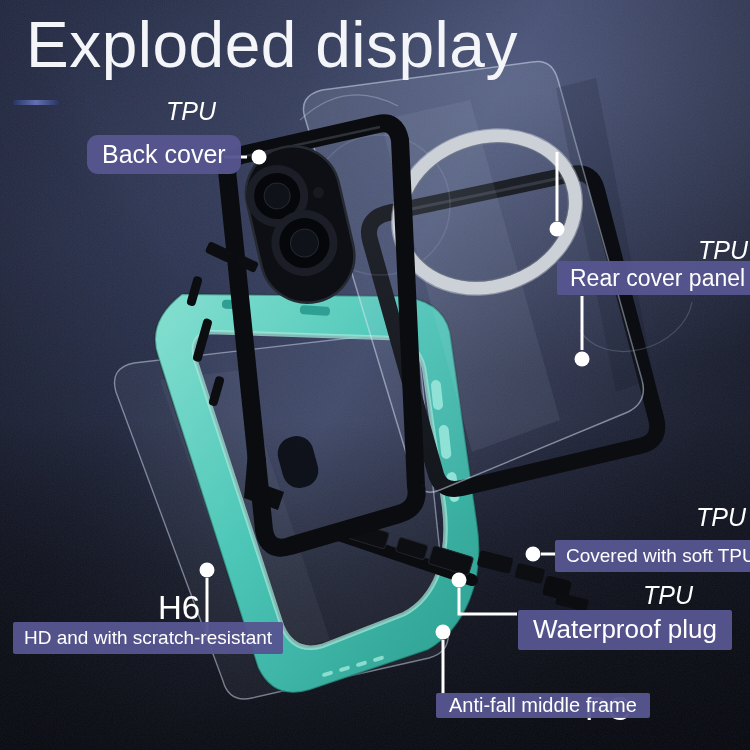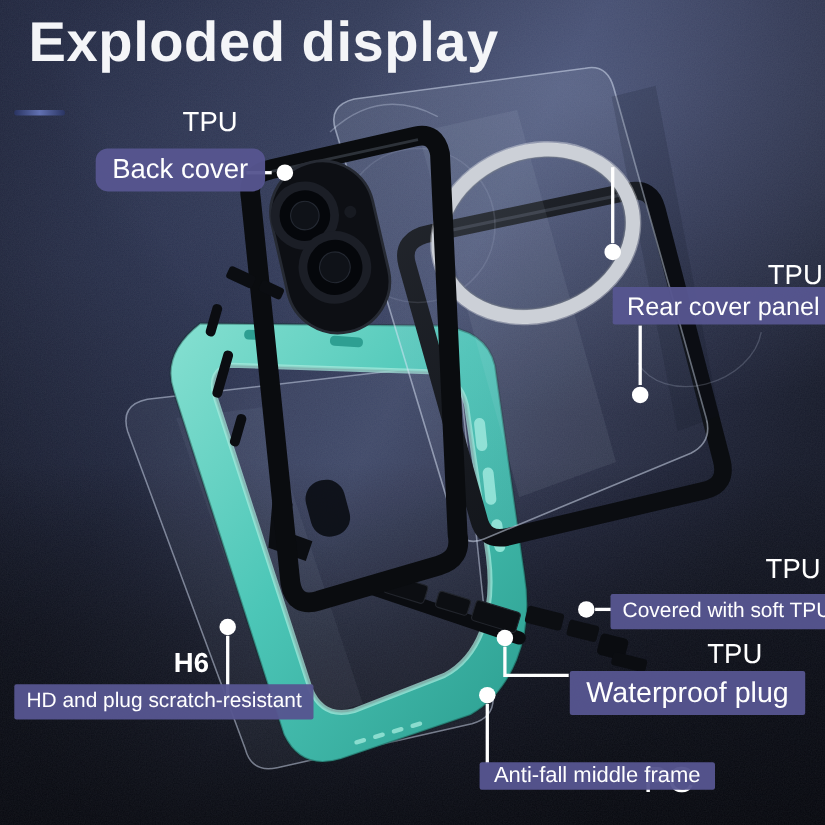--- a/index.html
+++ b/index.html
@@ -8,34 +8,34 @@
     font-family:"Liberation Sans",sans-serif;
     background:
       linear-gradient(to bottom, rgba(5,6,10,0) 56%, rgba(5,6,10,0.5) 76%, rgba(4,5,9,0.85) 100%),
       linear-gradient(62deg, rgba(4,5,9,0.5) 6%, rgba(4,5,9,0) 38%),
       radial-gradient(900px 520px at 72% 12%, rgba(128,142,188,0.30), rgba(128,142,188,0) 55%),
       radial-gradient(700px 420px at 8% 32%, rgba(92,106,152,0.14), rgba(92,106,152,0) 60%),
       linear-gradient(118deg,#222840 0%, #262d47 30%, #38405f 48%, #272c44 63%, #171b2a 82%, #101320 100%);
   }
   .title{
     position:absolute;left:26px;top:8px;z-index:5;
-    color:#f4f5f8;font-size:51px;font-weight:700;letter-spacing:.5px;white-space:nowrap;
+    color:#f4f5f8;font-size:64px;font-weight:400;letter-spacing:.5px;white-space:nowrap;
   }
   .accent-line{
     position:absolute;left:13px;top:100px;width:46px;height:5px;z-index:5;border-radius:2px;
     background:linear-gradient(90deg,#2a3566,#6b7cc4,#2a3566);opacity:.85;
   }
   .mat{
     position:absolute;z-index:6;color:#ffffff;white-space:nowrap;font-weight:400;
   }
   .tag{
     position:absolute;z-index:6;color:#ffffff;white-space:nowrap;
     background:rgba(86,85,144,0.96);border-radius:2px;line-height:1.15;
   }
-  .t25{font-size:25px;}  .t26{font-size:33px;margin-top:28px;}  .t27{font-size:25px;font-weight:bold;}
+  .t25{font-size:25px;font-style:italic;}  .t26{font-size:33px;margin-top:28px;}  .t27{font-size:33px;}
   .tag-big{font-size:25px;padding:5px 15px;}
   .tag-mid{font-size:23px;padding:4px 13px;}
   .tag-sml{font-size:19px;padding:5px 11px;}
   svg.art{position:absolute;left:0;top:0;z-index:2;}
 </style>
 </head>
 <body>
 
 <div class="stage">
 
@@ -166,15 +166,15 @@
   <div class="mat t25" style="left:696px;top:503px;">TPU</div>
   <div class="tag tag-sml" style="left:555px;top:540px;">Covered with soft TPU</div>
 
   <div class="mat t25" style="left:643px;top:581px;">TPU</div>
   <div class="tag tag-big" style="left:518px;top:610px;font-size:26px;text-align:right;">Waterproof plug</div>
 
   <div class="mat t26" style="left:585px;top:662px;">PC</div>
   <div class="tag tag-sml" style="left:436px;top:693px;font-size:20px;padding:1px 13px;">Anti-fall middle frame</div>
 
   <div class="mat t27" style="left:158px;top:589px;">H6</div>
-  <div class="tag tag-sml" style="left:13px;top:622px;">HD and plug scratch-resistant</div>
+  <div class="tag tag-sml" style="left:13px;top:622px;">HD and with scratch-resistant</div>
 
 </div>
 
 </body></html>

